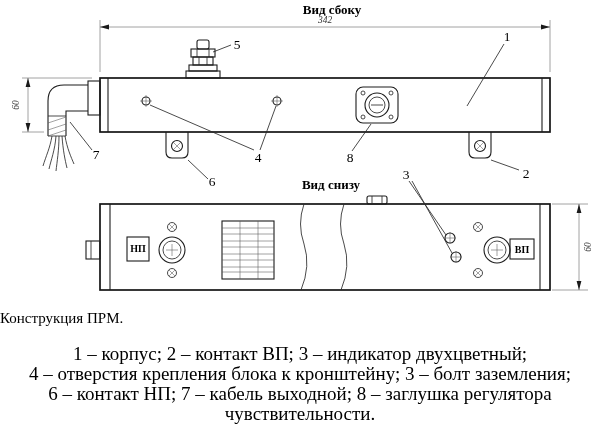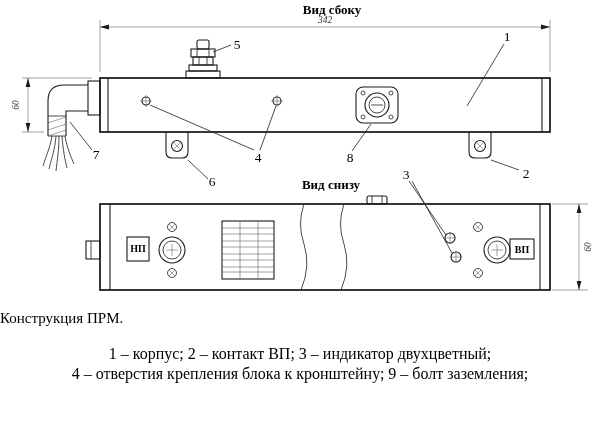--- a/index.html
+++ b/index.html
@@ -12,21 +12,21 @@
   .t-dim{font-size:9.5px;font-style:italic;fill:#333;}
   .t-conn{font-size:10px;font-weight:bold;}
   .s-thick{stroke:#141414;stroke-width:1.7;fill:none;}
   .s-med{stroke:#1c1c1c;stroke-width:1.1;fill:none;}
   .s-thin{stroke:#2a2a2a;stroke-width:0.85;fill:none;}
   .s-hair{stroke:#555;stroke-width:0.55;fill:none;}
   .fill-dark{fill:#1a1a1a;stroke:none;}
   .caption{position:absolute;top:310px;left:0;width:530px;
            font-size:15px;}
   .legend{position:absolute;top:344px;left:0;width:600px;text-align:center;
-          font-size:16px;line-height:20px;}
+          font-size:19px;line-height:20px;}
   .legend p{margin:0;}
 </style>
 </head>
 <body>
 
 <div class="page">
 
 <svg width="600" height="302" viewBox="0 0 600 302">
 
   <g>
@@ -185,16 +185,17 @@
     <text class="t-call" x="212" y="186" text-anchor="middle">6</text>
     <text class="t-call" x="96" y="159" text-anchor="middle">7</text>
     <text class="t-call" x="350" y="162" text-anchor="middle">8</text>
   </g>
 </svg>
 
   <div class="caption">Конструкция ПРМ.</div>
 
   <div class="legend">
     <p>1 – корпус; 2 – контакт ВП; 3 – индикатор двухцветный;</p>
-    <p>4 – отверстия крепления блока к кронштейну; 9 – болт заземления;</p>
+    <p>4 – отверстия крепления блока к кронштейну; 3 – болт заземления;</p>
+    <p>6 – контакт НП; 7 – кабель выходной; 8 – заглушка регулятора чувствительности.</p>
   </div>
 
 </div>
 
 </body></html>

